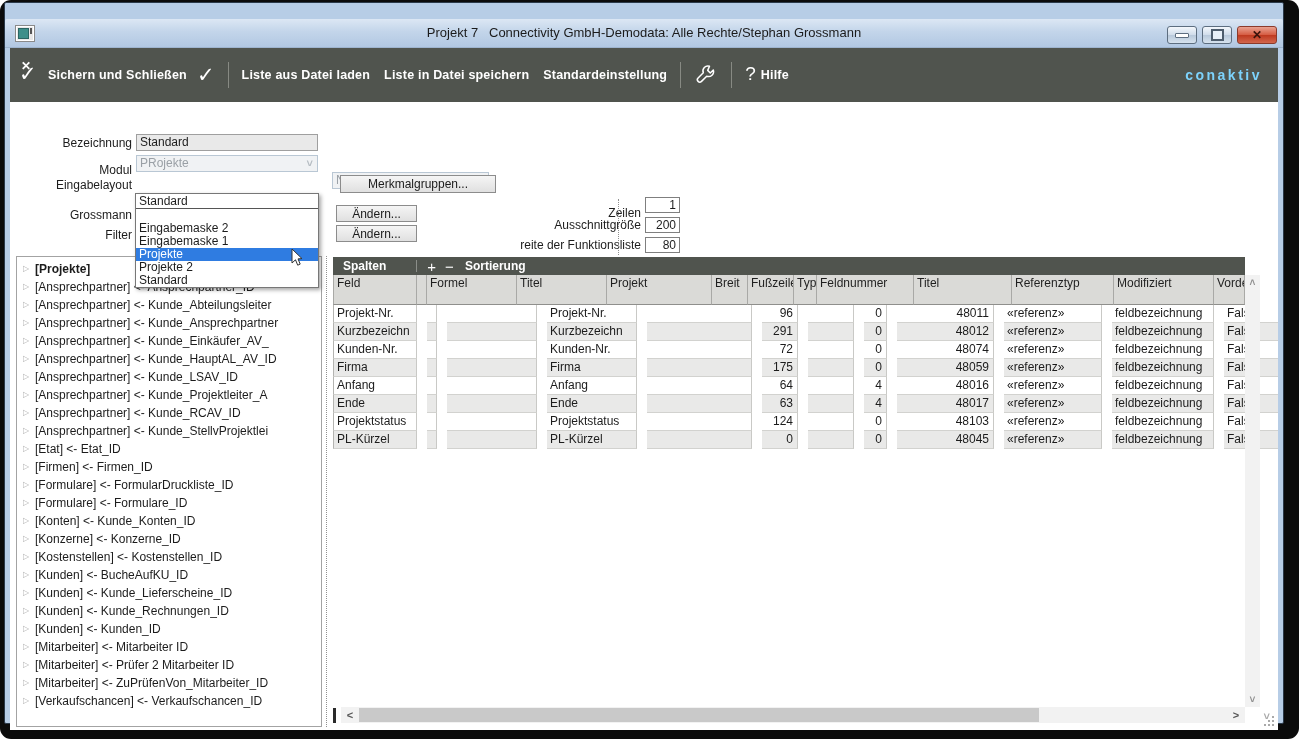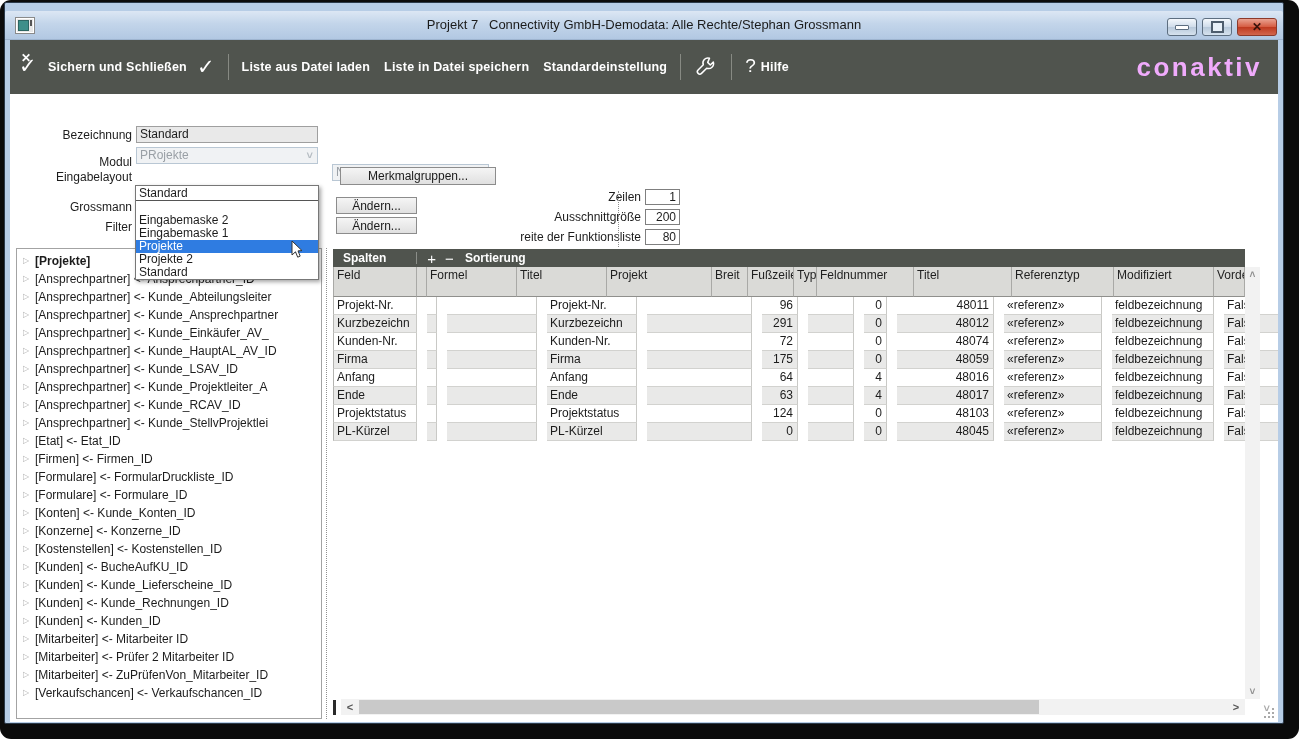--- a/index.html
+++ b/index.html
@@ -1,21 +1,21 @@
 <!DOCTYPE html>
 <html><head>
 <meta charset="utf-8">
 <style>
   html,body{margin:0;padding:0;}
   body{width:1299px;height:739px;position:relative;overflow:hidden;background:#ffffff;
        font-family:"Liberation Sans",sans-serif;-webkit-font-smoothing:antialiased;}
   .shadow{position:absolute;left:0;top:0;width:1299px;height:739px;background:#0b0b0b;border-radius:11px;}
   
   .window{position:absolute;left:4px;top:2px;width:1280px;height:722px;box-sizing:border-box;
-          background:#b7cde6;border:1px solid #2b3a4a;border-radius:2px;padding:8px 5px;}
+          background:#b7cde6;border:1px solid #2b3a4a;border-radius:2px;padding:16px 5px;}
   .titlebar{height:28px;margin:0 -5px;border-radius:2px 2px 0 0;position:relative;
             background:linear-gradient(#dce7f4 0%,#c3d5ea 45%,#b2c8e2 100%);
             border-bottom:1px solid #9eb4cf;}
   .title-text{position:absolute;left:0;right:0;top:6px;text-align:center;font-size:13px;color:#1b1b1b;white-space:pre;}
   .app-icon{position:absolute;left:10px;top:6px;width:18px;height:15px;background:#e8e8e8;
             border:1px solid #8a8a8a;box-shadow:inset 0 0 0 1px #fff;}
   .app-icon .inner{position:absolute;left:2px;top:2px;width:9px;height:9px;background:#3e8f8a;border:1px solid #2c6663;}
   .app-icon .bar{position:absolute;right:2px;top:2px;width:2px;height:6px;background:#555;}
   .winbtns{position:absolute;top:7px;right:6px;display:flex;gap:5px;}
   .wbtn{height:18px;border:1px solid #5d6e80;border-radius:3px;box-sizing:border-box;
@@ -31,21 +31,21 @@
   .toolbar{height:54px;background:#50544e;display:flex;align-items:center;color:#fff;position:relative;}
   .tb-label{font-size:12.5px;font-weight:bold;letter-spacing:.2px;cursor:pointer;}
   .tb-gap{width:14px;}
   .tb-sep{width:1px;height:26px;background:#878a83;margin:0 13px;}
   .sc-icon{position:relative;width:30px;height:30px;margin-left:8px;cursor:pointer;}
   .sc-icon .x{position:absolute;left:3px;top:-1px;font-size:12px;font-weight:bold;}
   .sc-icon .chk{position:absolute;left:1px;top:2px;font-size:21px;font-weight:normal;}
   .tb-check{font-size:21px;margin-left:10px;cursor:pointer;}
   .tb-help-q{font-size:19px;font-weight:normal;margin-right:5px;position:relative;top:-1px;cursor:pointer;}
   .wrench{width:24px;height:24px;cursor:pointer;}
-  .logo{margin-left:auto;margin-right:16px;font-size:26px;font-weight:bold;letter-spacing:2.5px;color:#f0abfc;cursor:default;}
+  .logo{margin-left:auto;margin-right:16px;font-size:14px;font-weight:bold;letter-spacing:2.5px;color:#7dd3fc;cursor:default;}
   
   .content{position:relative;height:628px;background:#ffffff;overflow:hidden;font-size:12px;color:#1c1c1c;}
   .abs{position:absolute;box-sizing:border-box;}
   .lbl{left:0;width:122px;text-align:right;height:16px;line-height:16px;}
   .rlbl{left:340px;width:291px;text-align:right;height:15px;line-height:15px;}
   .tinput{background:#e9e9e9;border:1px solid #9f9f9f;padding:0 3px;line-height:15px;}
   .combo-dis{background:#f0f2f4;border:1px solid #b9c7d4;color:#9aa0a6;padding:0 3px;line-height:15px;position:relative;}
   .combo-dis .chev{position:absolute;right:4px;top:0;color:#b5bcc2;font-size:11px;font-weight:bold;}
   .combo-act{background:#fff;border:1px solid #5e93c8;line-height:16px;padding:0 3px;position:relative;cursor:pointer;}
   .combo-act .focus{position:absolute;left:1px;top:1px;right:18px;bottom:1px;outline:1px dotted #444;}
@@ -176,21 +176,21 @@
       <span class="focus"></span>
       <span class="btn">
           <span class="chev2">˅</span>
         </span>
     </div>
 
     <div class="abs btn-std" style="left:330px;top:73px;width:156px;height:18px;line-height:17px">Merkmalgruppen...</div>
     <div class="abs btn-std" style="left:326px;top:103px;width:81px;height:17px;line-height:16px">Ändern...</div>
     <div class="abs btn-std" style="left:326px;top:123px;width:81px;height:17px;line-height:16px">Ändern...</div>
 
-    <div class="abs rlbl" style="top:96px">Zeilen</div>
+    <div class="abs rlbl" style="top:104px">Zeilen</div>
     <div class="abs rlbl" style="top:116px">Ausschnittgröße</div>
     <div class="abs rlbl" style="top:136px">reite der Funktionsliste</div>
     <div class="abs ninput" style="left:635px;top:95px;width:35px;height:16px">1</div>
     <div class="abs ninput" style="left:635px;top:115px;width:35px;height:16px">200</div>
     <div class="abs ninput" style="left:635px;top:135px;width:35px;height:16px">80</div>
 
     <div class="abs vdots" style="left:608px;top:97px;height:56px"></div>
     <div class="abs vdots" style="left:316px;top:154px;height:471px"></div>
 
     <div class="abs tree">

